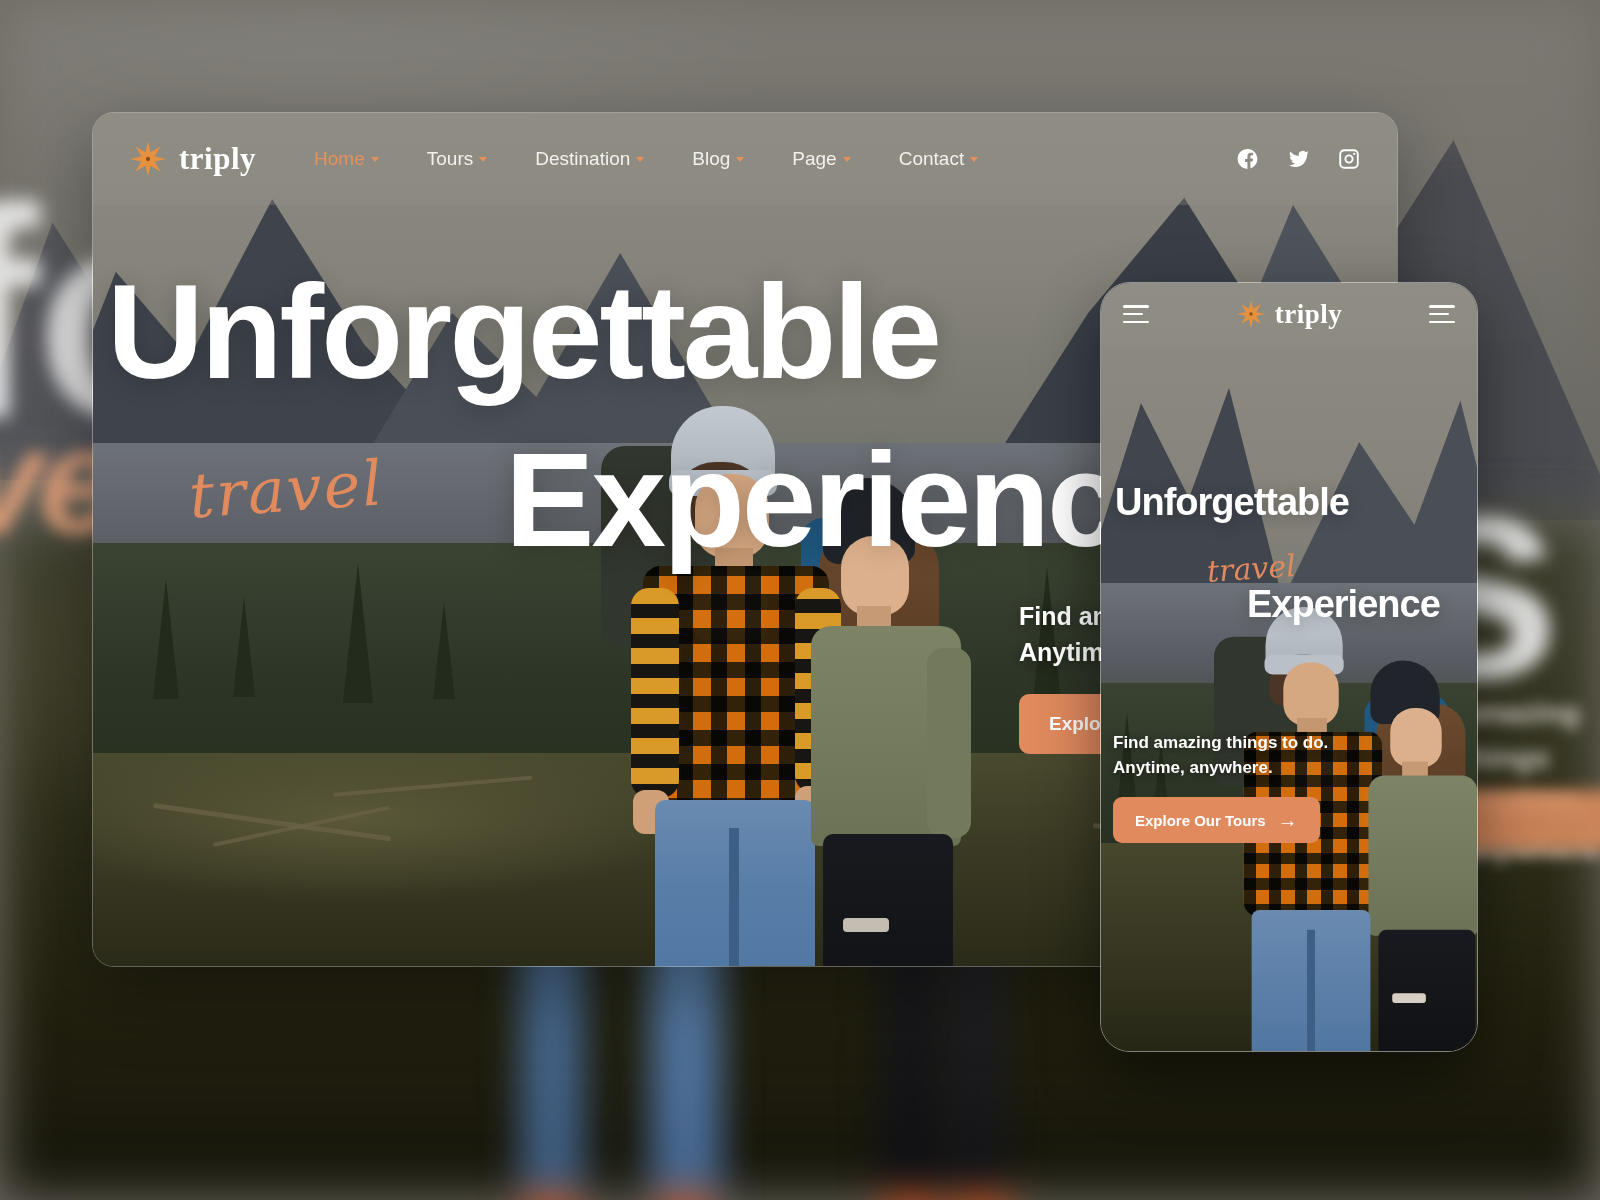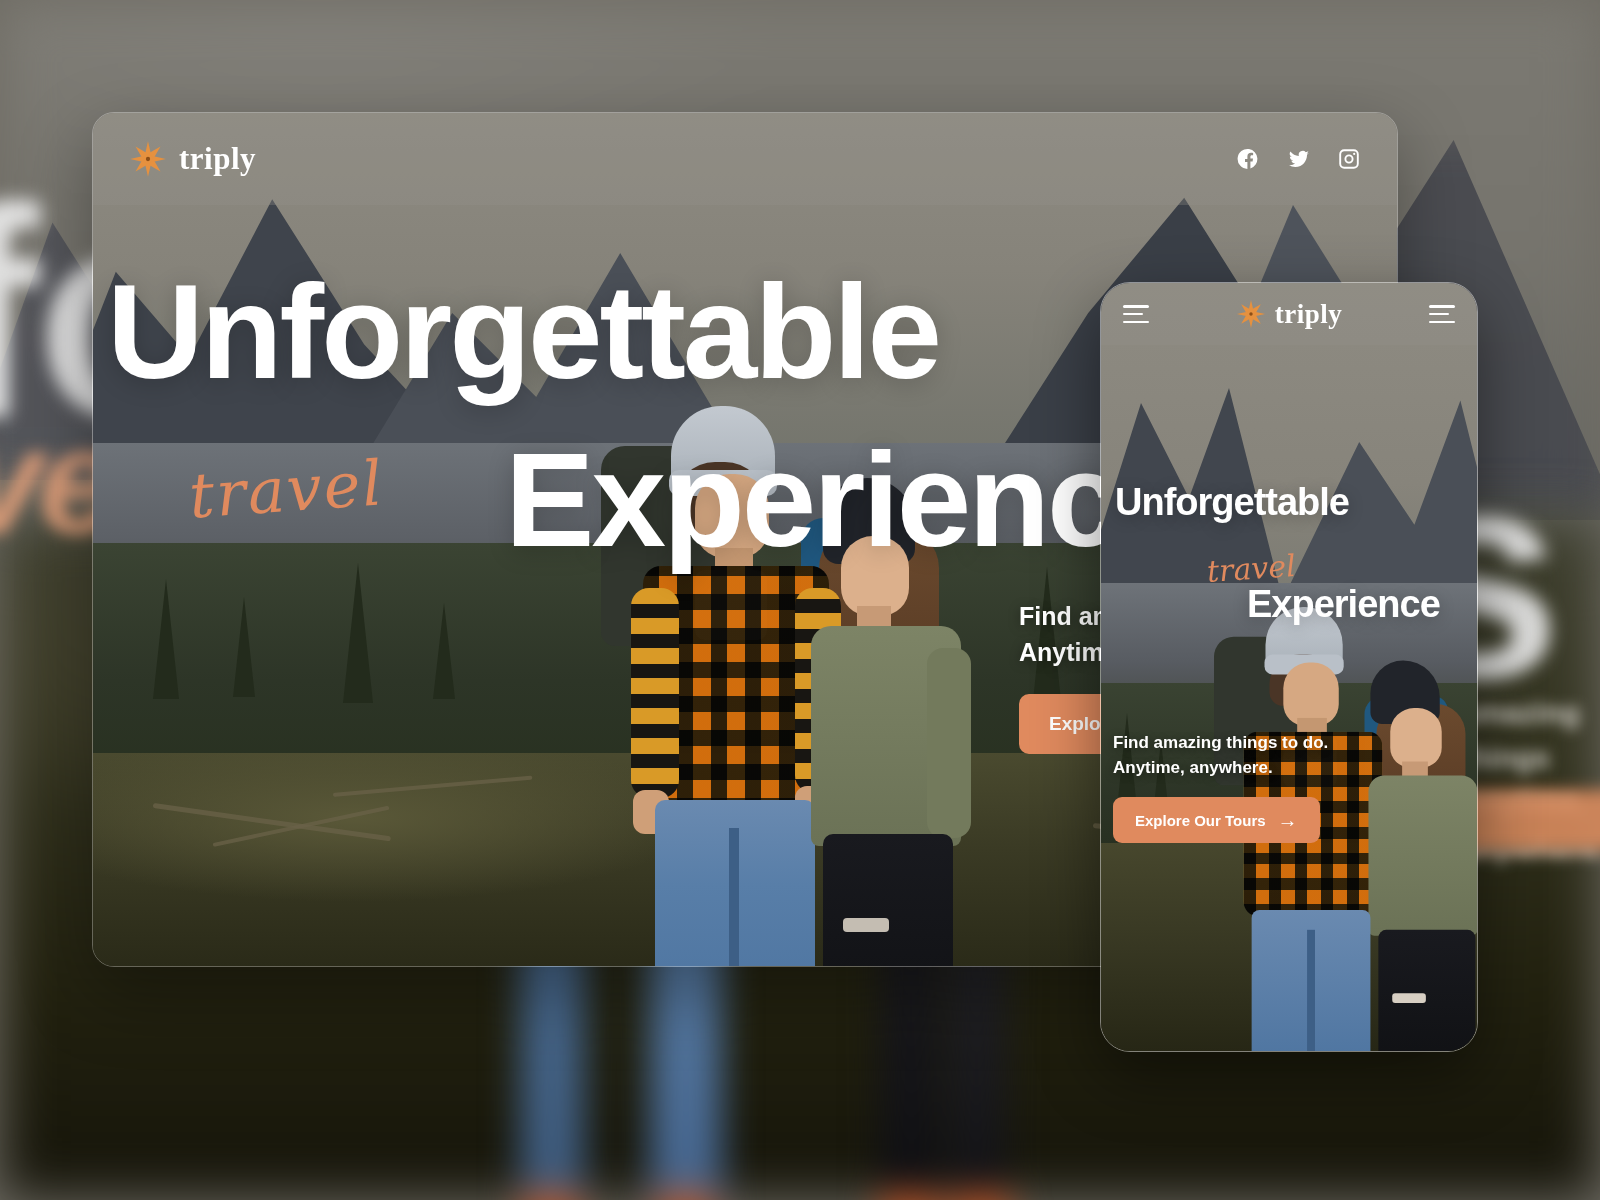--- a/index.html
+++ b/index.html
@@ -328,20 +328,46 @@
             <path d="M53 53 L34 42 L33 33 L42 34 Z"></path>
           <path d="M53 11 L42 30 L33 31 L34 22 Z"></path>
             <path d="M11 53 L22 34 L31 33 L30 42 Z"></path>
         </g>
         <circle cx="32" cy="32" r="8" fill="#e6913f"></circle>
         <circle cx="32" cy="32" r="3.6" fill="#8d4f18"></circle>
       </svg>
       <span class="brand-name">triply</span>
     </div>
 
+    <div class="nav-links">
+      <div class="nav-link active">
+        <span>Home</span>
+        <i class="caret"></i>
+      </div>
+      <div class="nav-link">
+        <span>Tours</span>
+        <i class="caret"></i>
+      </div>
+      <div class="nav-link">
+        <span>Destination</span>
+        <i class="caret"></i>
+      </div>
+      <div class="nav-link">
+        <span>Blog</span>
+        <i class="caret"></i>
+      </div>
+      <div class="nav-link">
+        <span>Page</span>
+        <i class="caret"></i>
+      </div>
+      <div class="nav-link">
+        <span>Contact</span>
+        <i class="caret"></i>
+      </div>
+    </div>
 
     <div class="nav-social">
       <svg class="soc" viewBox="0 0 24 24">
         <path d="M12 2a10 10 0 1 0-1.6 19.9v-7H8v-2.9h2.4V9.4c0-2.4 1.4-3.7 3.6-3.7 1 0 2.1.2 2.1.2v2.3h-1.2c-1.2 0-1.5.7-1.5 1.5v1.8h2.6l-.4 2.9h-2.2v7A10 10 0 0 0 12 2z"></path>
       </svg>
       <svg class="soc" viewBox="0 0 24 24">
         <path d="M22 5.9c-.7.3-1.5.5-2.4.6.9-.5 1.5-1.3 1.8-2.3-.8.5-1.7.8-2.6 1a4.1 4.1 0 0 0-7 3.7A11.6 11.6 0 0 1 3.4 4.5a4.1 4.1 0 0 0 1.3 5.5c-.7 0-1.3-.2-1.8-.5a4.1 4.1 0 0 0 3.3 4 4.2 4.2 0 0 1-1.9.1 4.1 4.1 0 0 0 3.8 2.9A8.3 8.3 0 0 1 2 18.2a11.6 11.6 0 0 0 6.3 1.8c7.6 0 11.7-6.3 11.7-11.7v-.5c.8-.6 1.5-1.3 2-2z"></path>
       </svg>
       <svg class="soc" viewBox="0 0 24 24">
         <path fill="none" stroke="#fff" stroke-width="1.9" d="M7.2 3.2h9.6a4 4 0 0 1 4 4v9.6a4 4 0 0 1-4 4H7.2a4 4 0 0 1-4-4V7.2a4 4 0 0 1 4-4z"></path>

